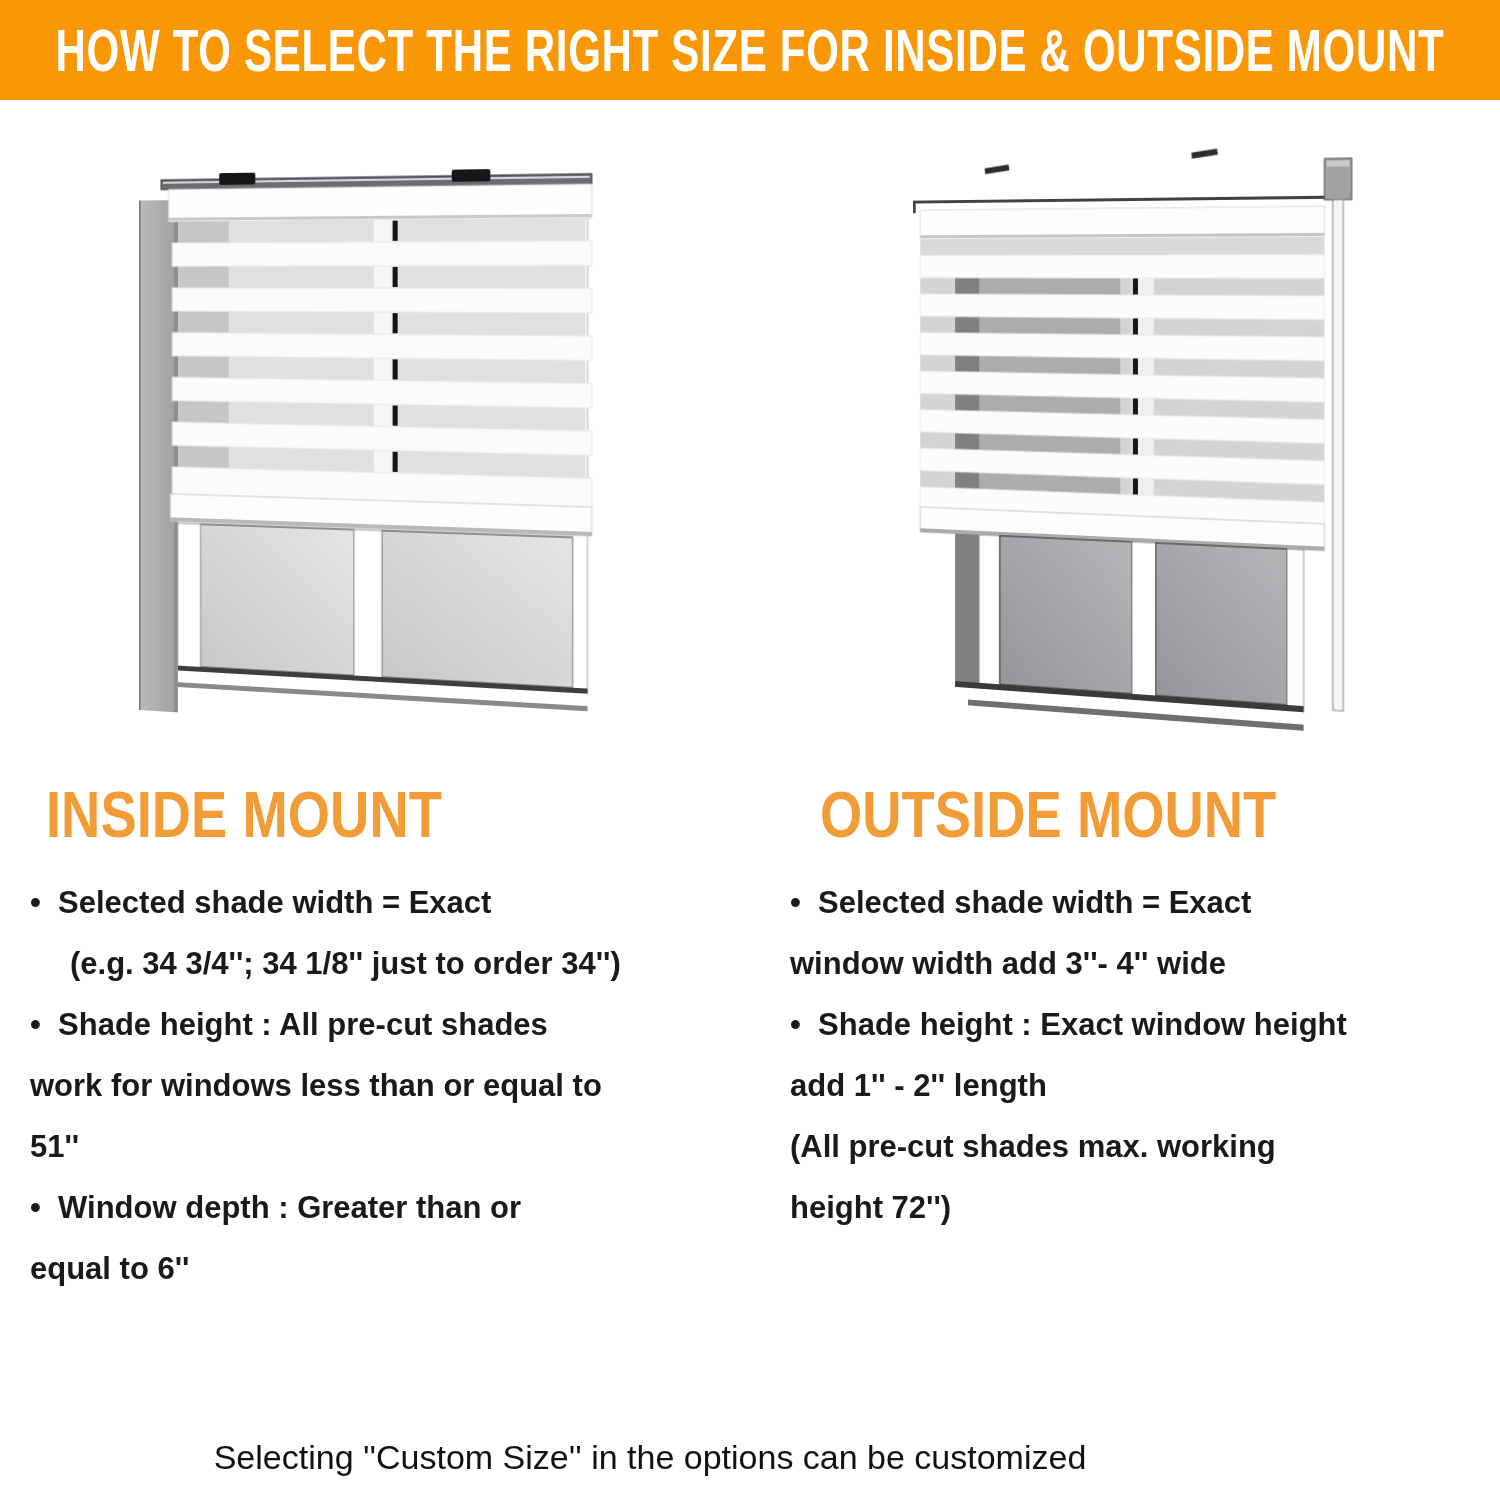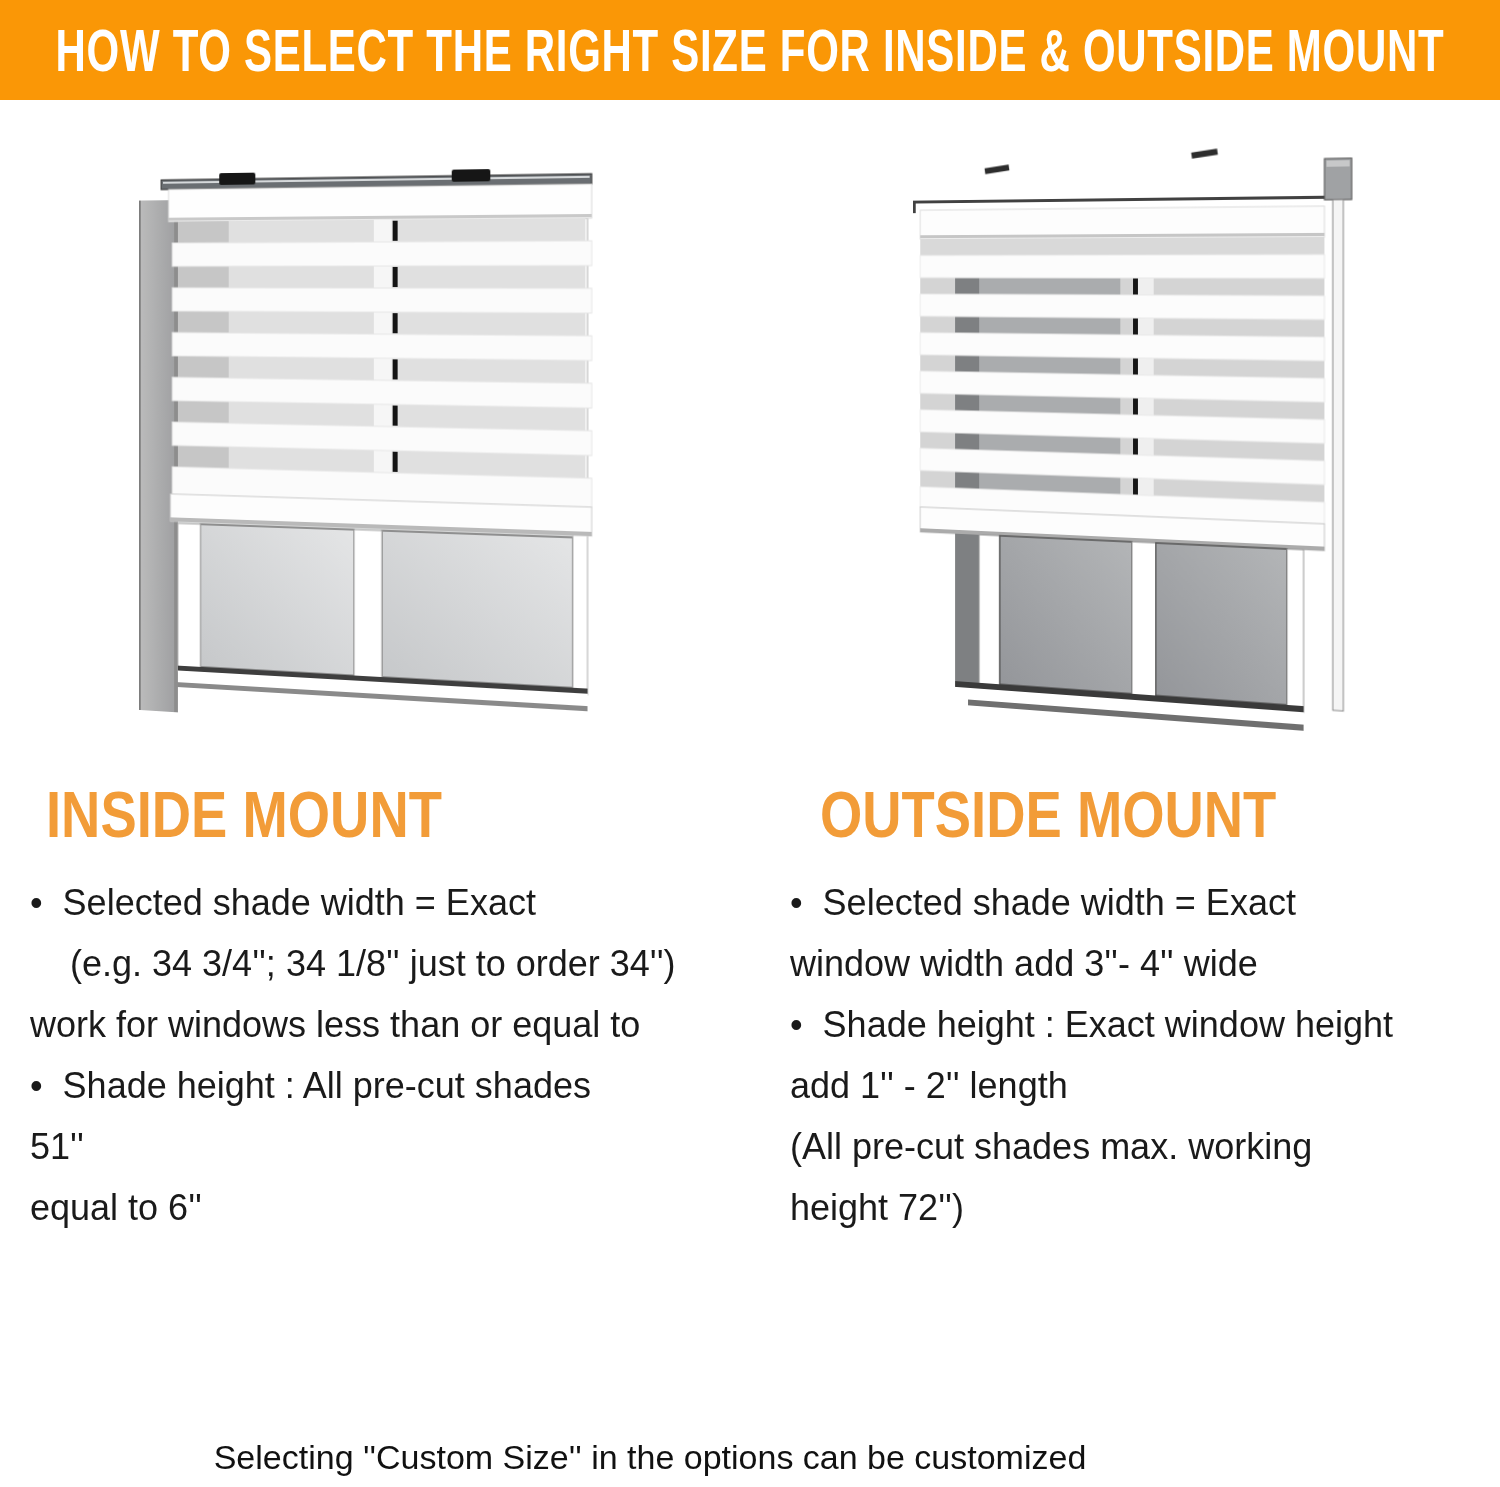--- a/index.html
+++ b/index.html
@@ -12,21 +12,21 @@
                letter-spacing:1px;transform:scaleX(0.70);transform-origin:50% 50%;}
   
   .colhead{position:absolute;margin:0;font-weight:bold;font-size:64px;color:#F29C38;
            white-space:nowrap;transform:scaleX(0.85);transform-origin:left center;letter-spacing:0;}
   .colhead.left{left:46px;top:778px;}
   .colhead.right{left:820px;top:778px;}
   
   .textcol{position:absolute;width:740px;}
   .textcol.left{left:30px;top:872px;}
   .textcol.right{left:790px;top:872px;}
-  .tline{font-size:36px;line-height:61px;color:#1a1a1a;white-space:pre;}
+  .tline{font-size:31px;line-height:61px;color:#1a1a1a;white-space:pre;font-weight:bold;}
   
   .footer{position:absolute;left:0;top:1438px;width:1300px;text-align:center;
           font-size:34px;color:#111111;}
   
   .illu{position:absolute;}
   .illu-inner{transform-origin:50% 20%;}
   .illu-left{left:128px;top:162px;}
   .illu-right{left:900px;top:148px;}
   .illu-left .illu-inner{transform:perspective(1250px) rotateY(-10deg);}
   .illu-right .illu-inner{transform:perspective(1150px) rotateY(-11deg);}
@@ -232,23 +232,24 @@
     </svg>
     </div>
   </div>
 
   <h2 class="colhead left" style="color: rgb(242, 156, 56);">INSIDE MOUNT</h2>
   <h2 class="colhead right" style="color: rgb(242, 156, 56);">OUTSIDE MOUNT</h2>
 
   <div class="textcol left">
     <div class="tline" style="color: rgb(26, 26, 26);">•  Selected shade width = Exact</div>
     <div class="tline" style="color: rgb(26, 26, 26); margin-left: 40px;">(e.g. 34 3/4''; 34 1/8'' just to order 34'')</div>
+    <div class="tline" style="color: rgb(26, 26, 26);">•  Shade height : All pre-cut shades</div>
     <div class="tline" style="color: rgb(26, 26, 26);">work for windows less than or equal to</div>
-    <div class="tline" style="color: rgb(26, 26, 26);">•  Shade height : All pre-cut shades</div>
     <div class="tline" style="color: rgb(26, 26, 26);">51''</div>
+    <div class="tline" style="color: rgb(26, 26, 26);">•  Window depth : Greater than or</div>
     <div class="tline" style="color: rgb(26, 26, 26);">equal to 6''</div>
   </div>
 
   <div class="textcol right">
     <div class="tline" style="color: rgb(26, 26, 26);">•  Selected shade width = Exact</div>
     <div class="tline" style="color: rgb(26, 26, 26);">window width add 3''- 4'' wide</div>
     <div class="tline" style="color: rgb(26, 26, 26);">•  Shade height : Exact window height</div>
     <div class="tline" style="color: rgb(26, 26, 26);">add 1'' - 2'' length</div>
     <div class="tline" style="color: rgb(26, 26, 26);">(All pre-cut shades max. working</div>
     <div class="tline" style="color: rgb(26, 26, 26);">height 72'')</div>

